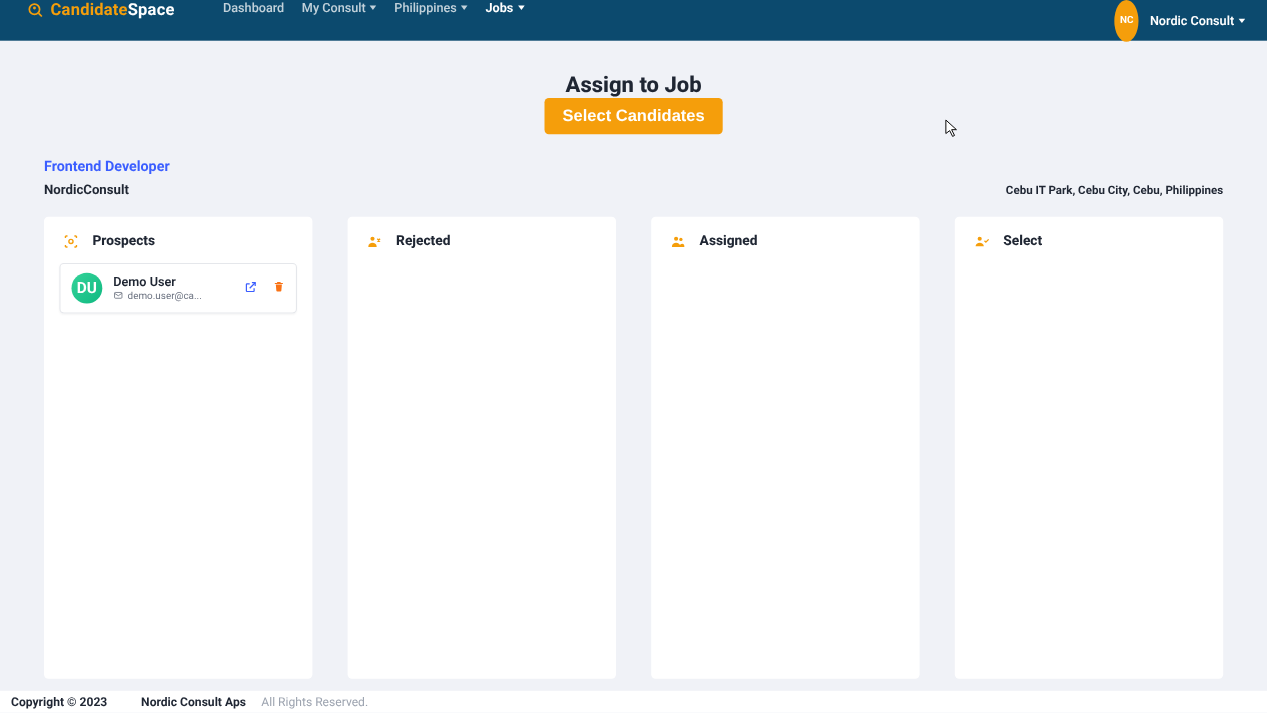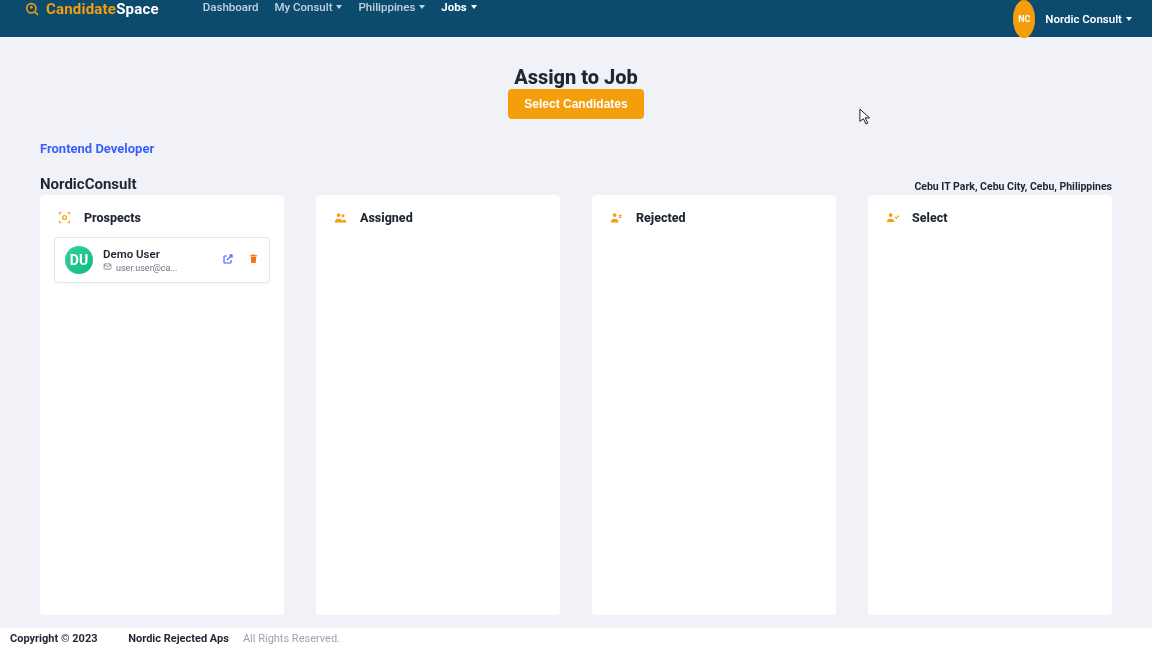--- a/index.html
+++ b/index.html
@@ -84,54 +84,54 @@
     font-size: 20px;
     font-weight: 800;
     color:#1f2633;
   }
   .btn-primary {
     background: #f59e0b;
     color: #fff;
     border: none;
     border-radius: 4px;
     padding: 8px 16px;
-    font-size: 12px;
+    font-size: 15px;
     font-weight: 600;
     cursor: pointer;
   }
   .job-row {
     margin-top: 22px;
     display:flex;
     justify-content:space-between;
     align-items:flex-end;
   }
   .job-title-link {
     color: #3b5eff;
     font-size: 13px;
     font-weight: 700;
     cursor:pointer;
   }
   .job-company {
-    font-size: 15px;
+    font-size: 12px;
     font-weight: 700;
     color:#1f2633;
-    margin-top:19px;
+    margin-top:6px;
   }
   .job-location {
     font-size: 10.5px;
     font-weight:700;
     color:#1f2633;
     text-align:right;
   }
 
   
   .board {
     display:flex;
     gap: 32px;
-    margin-top: 2px;
+    margin-top: 18px;
   }
   .column {
     flex:1;
     background:#fff;
     border-radius:4px;
     min-height: 420px;
     padding: 14px 14px;
     box-shadow: 0 0 0 rgba(0,0,0,0);
   }
   .col-header {
@@ -266,21 +266,21 @@
         <div class="card-avatar">DU</div>
         <div class="card-main">
           <div class="card-name">Demo User</div>
           <div class="card-email-row">
             <span>
               <svg viewBox="0 0 24 24" width="9" height="9" fill="none" stroke="#6b7280" stroke-width="2">
                 <rect x="3" y="5" width="18" height="14" rx="2"></rect>
                 <path d="M3 7l9 6 9-6"></path>
               </svg>
             </span>
-            <span class="card-email">user.user@ca...</span>
+            <span class="card-email">demo.user@ca...</span>
           </div>
         </div>
         <div class="card-actions">
           <span class="icon-btn icon-open">
             <svg viewBox="0 0 24 24" width="12" height="12" fill="none" stroke="#3b5eff" stroke-width="2.2">
               <path d="M14 4h6v6"></path>
                 <path d="M20 4L10 14"></path>
               <path d="M18 14v5a1 1 0 0 1-1 1H5a1 1 0 0 1-1-1V7a1 1 0 0 1 1-1h5"></path>
             </svg>
           </span>
@@ -291,39 +291,39 @@
           </span>
         </div>
       </div>
     </div>
 
     <div class="column">
       <div class="col-header">
         <span class="col-icon">
           <svg viewBox="0 0 24 24" width="15" height="15" fill="#f59e0b">
             <circle cx="9" cy="8" r="3"></circle>
+            <path d="M3 19c0-3 3-5 6-5s6 2 6 5v1H3v-1z"></path>
+            <path d="M16 8l4 4M20 8l-4 4" stroke="#f59e0b" stroke-width="2" fill="none"></path>
+          </svg>
+        </span>
+        <span>Rejected</span>
+      </div>
+    </div>
+
+    <div class="column">
+      <div class="col-header">
+        <span class="col-icon">
+          <svg viewBox="0 0 24 24" width="15" height="15" fill="#f59e0b">
+            <circle cx="9" cy="8" r="3"></circle>
               <circle cx="16" cy="9" r="2.4"></circle>
             <path d="M3 19c0-3 3-5 6-5s6 2 6 5v1H3v-1z"></path>
             <path d="M14 19c0-2 2-3.5 4-3.5s3 1.5 3 3.5v1h-7v-1z"></path>
           </svg>
         </span>
         <span>Assigned</span>
-      </div>
-    </div>
-
-    <div class="column">
-      <div class="col-header">
-        <span class="col-icon">
-          <svg viewBox="0 0 24 24" width="15" height="15" fill="#f59e0b">
-            <circle cx="9" cy="8" r="3"></circle>
-            <path d="M3 19c0-3 3-5 6-5s6 2 6 5v1H3v-1z"></path>
-            <path d="M16 8l4 4M20 8l-4 4" stroke="#f59e0b" stroke-width="2" fill="none"></path>
-          </svg>
-        </span>
-        <span>Rejected</span>
       </div>
     </div>
 
     <div class="column">
       <div class="col-header">
         <span class="col-icon">
           <svg viewBox="0 0 24 24" width="15" height="15" fill="none" stroke="#f59e0b" stroke-width="2">
             <circle cx="9" cy="8" r="3" fill="#f59e0b" stroke="none"></circle>
             <path d="M3 19c0-3 3-5 6-5s6 2 6 5" fill="#f59e0b" stroke="none"></path>
             <path d="M16 11l2 2 4-4"></path>
@@ -332,19 +332,19 @@
         <span>Select</span>
       </div>
     </div>
 
   </div>
 </div>
 
 <div class="footer">
   <strong>Copyright © 2023</strong>
   &nbsp;
-  <strong>Nordic Rejected Aps</strong>
+  <strong>Nordic Consult Aps</strong>
   <span class="muted">All Rights Reserved.</span>
 </div>
 
 <svg class="fake-cursor" viewBox="0 0 16 20">
   <path d="M1 1 L1 15 L5 12 L8 18 L10 17 L7 11 L12 11 Z" fill="#fff" stroke="#000" stroke-width="1"></path>
 </svg>
 
 </body></html>

